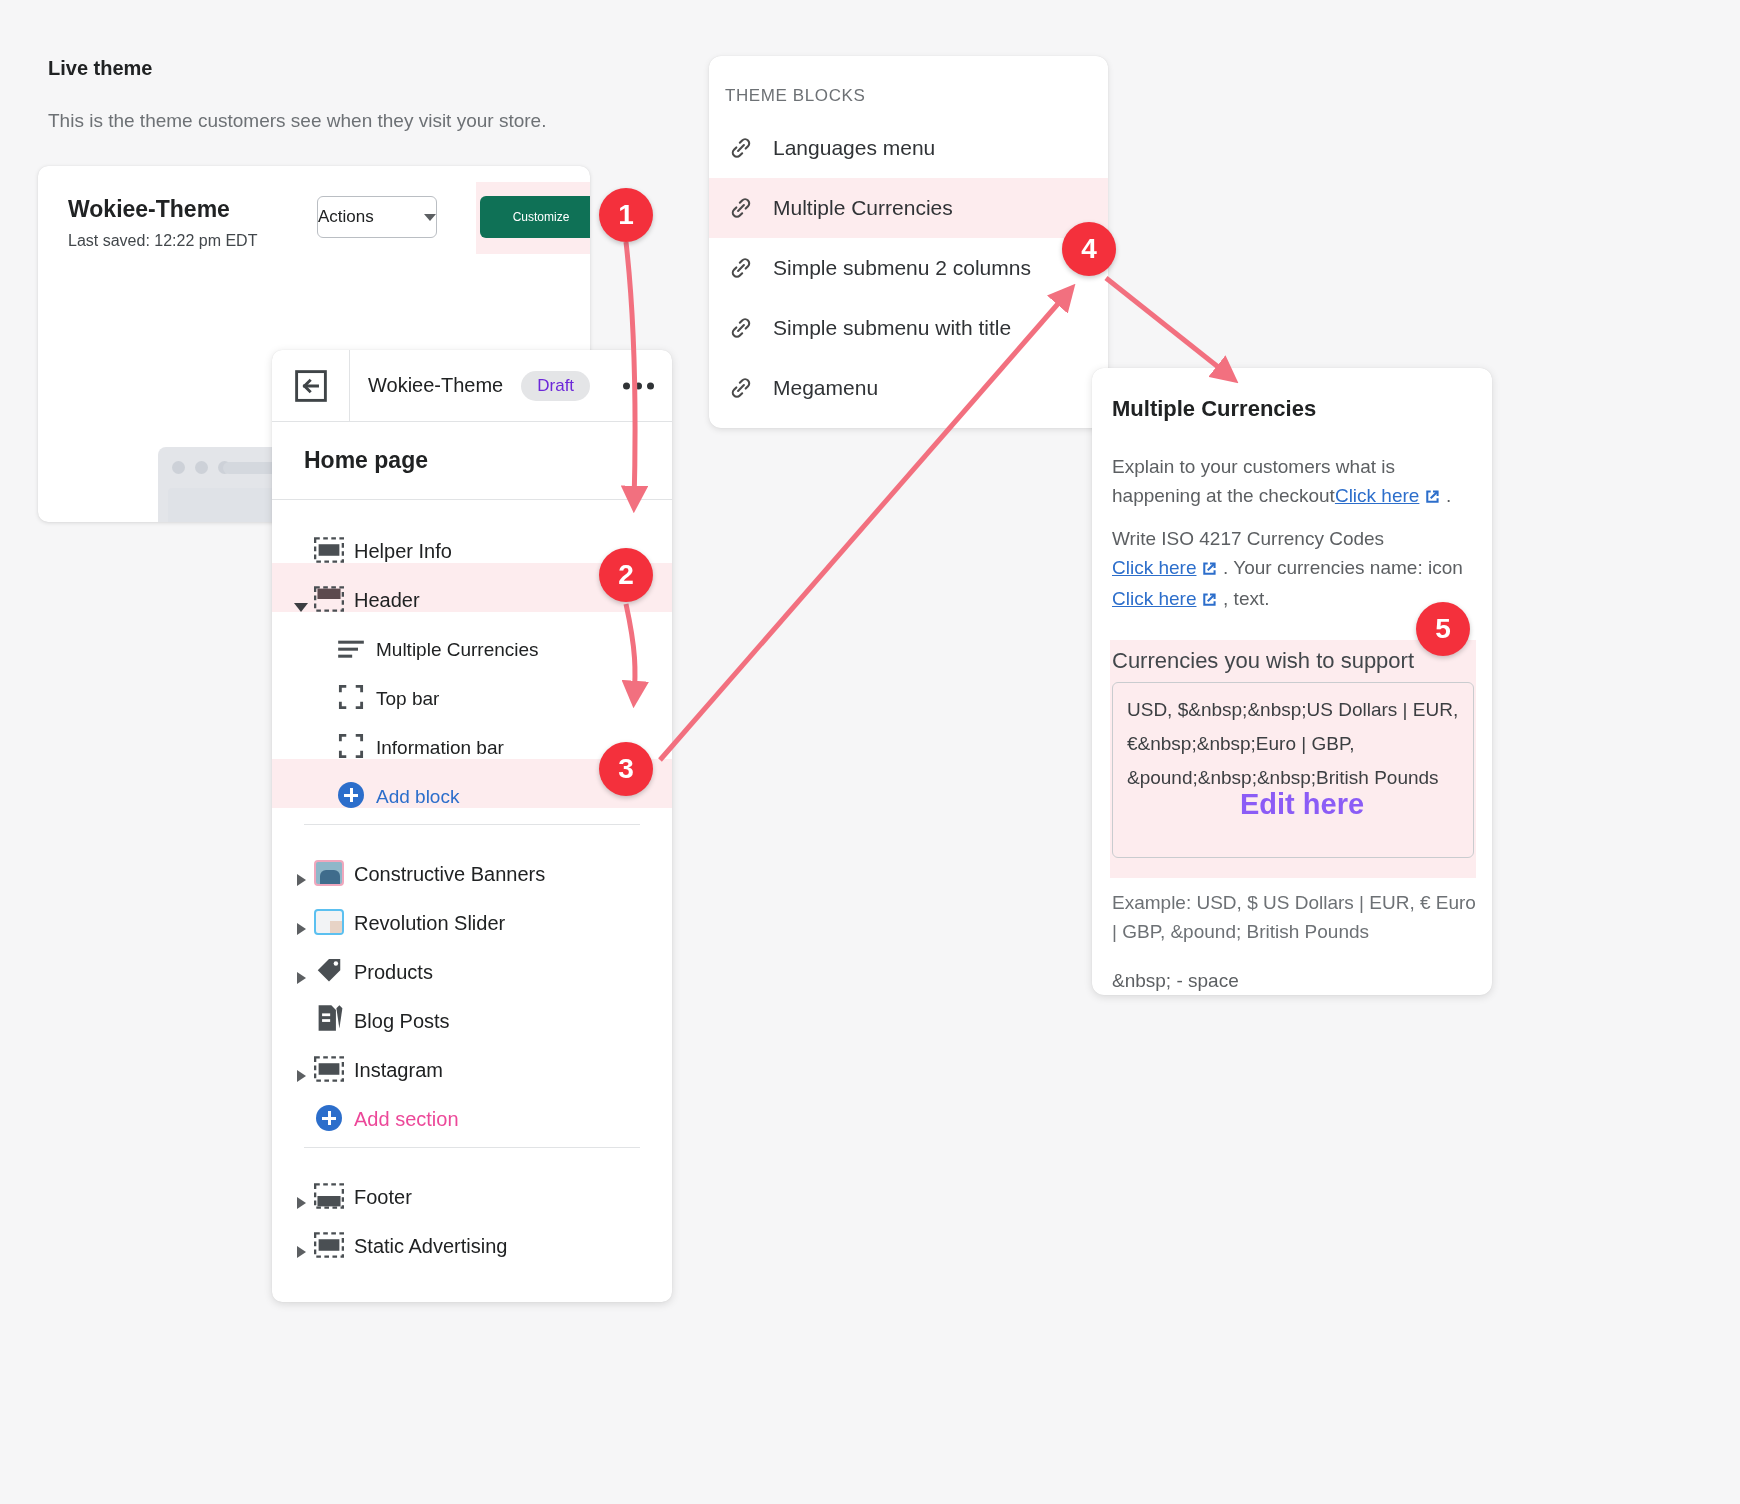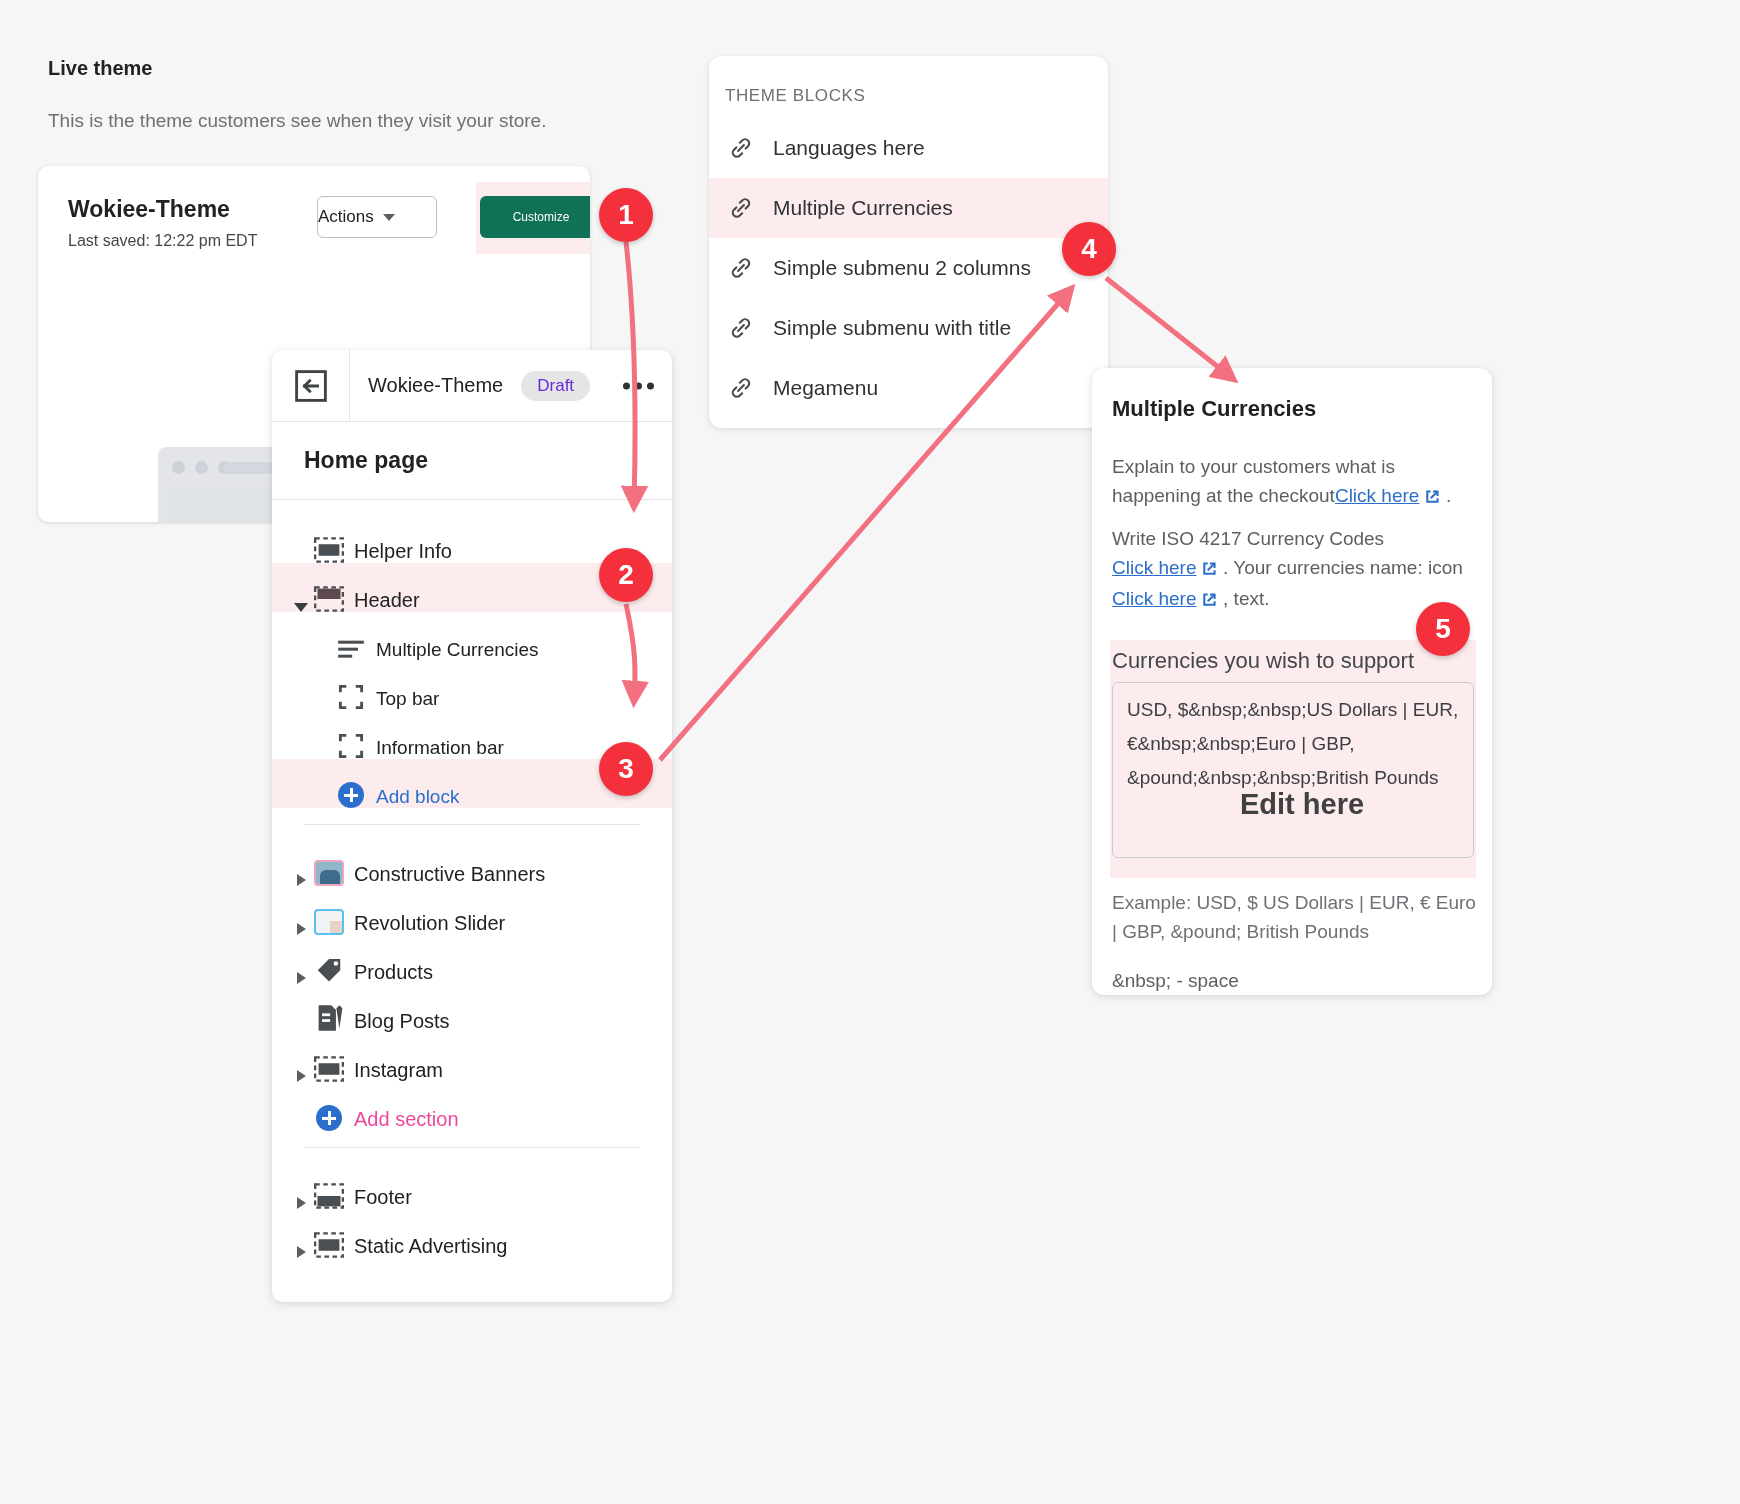--- a/index.html
+++ b/index.html
@@ -40,21 +40,21 @@
   #theme-last-saved {
     position: absolute; left: 30px; top: 66px;
     font-size: 16px; color: #42474b;
   }
   #actions-button {
     position: absolute; left: 279px; top: 30px;
     width: 120px; height: 42px;
     border: 1px solid #babec3; border-radius: 6px;
     background: #ffffff; color: #202223;
     font-size: 17px; font-family: "Liberation Sans", sans-serif;
-    display: flex; align-items: center; justify-content: flex-start; gap: 9px;
+    display: flex; align-items: center; justify-content: space-between; gap: 9px;
     cursor: pointer;
   }
   .caret-down {
     width: 0; height: 0;
     border-left: 6px solid transparent;
     border-right: 6px solid transparent;
     border-top: 7px solid #5c5f62;
   }
   #customize-highlight {
     position: absolute; left: 438px; top: 16px;
@@ -209,21 +209,21 @@
     width: 362px; height: 176px;
     border: 1px solid #c9cccf; border-radius: 6px;
     background: #fdecee; color: #3c3f42;
     font-size: 19px; line-height: 34px;
     padding: 10px 14px; resize: none;
     font-family: "Liberation Sans", sans-serif;
     overflow: hidden;
   }
   #edit-here-overlay {
     position: absolute; left: 130px; top: 148px;
-    font-size: 29px; font-weight: bold; color: #404040;
+    font-size: 29px; font-weight: bold; color: #8b5cf6;
     pointer-events: none;
   }
   #mc-example {
     position: absolute; left: 20px; top: 520px; width: 370px;
     font-size: 19px; line-height: 29px; color: #6d7175;
   }
   #mc-nbsp {
     position: absolute; left: 20px; top: 602px;
     font-size: 19px; color: #5c5f62;
   }
@@ -283,21 +283,21 @@
   <div id="theme-blocks-list">
 
     <div class="tb-item">
       <span class="link-icon">
         <svg viewBox="0 0 24 24" width="28" height="28" fill="none" stroke="currentColor" stroke-width="1.8" stroke-linecap="round">
             <path d="M9.5 14.5 L14.5 9.5"></path>
             <path d="M11 7.5 l2-2a3.5 3.5 0 0 1 5 5 l-2 2"></path>
             <path d="M13 16.5 l-2 2a3.5 3.5 0 0 1-5-5 l2-2"></path>
           </svg>
       </span>
-      <span>Languages here</span>
+      <span>Languages menu</span>
     </div>
 
     <div class="tb-item highlight">
       <span class="link-icon">
         <svg viewBox="0 0 24 24" width="28" height="28" fill="none" stroke="currentColor" stroke-width="1.8" stroke-linecap="round">
             <path d="M9.5 14.5 L14.5 9.5"></path>
             <path d="M11 7.5 l2-2a3.5 3.5 0 0 1 5 5 l-2 2"></path>
             <path d="M13 16.5 l-2 2a3.5 3.5 0 0 1-5-5 l2-2"></path>
           </svg>
       </span>

